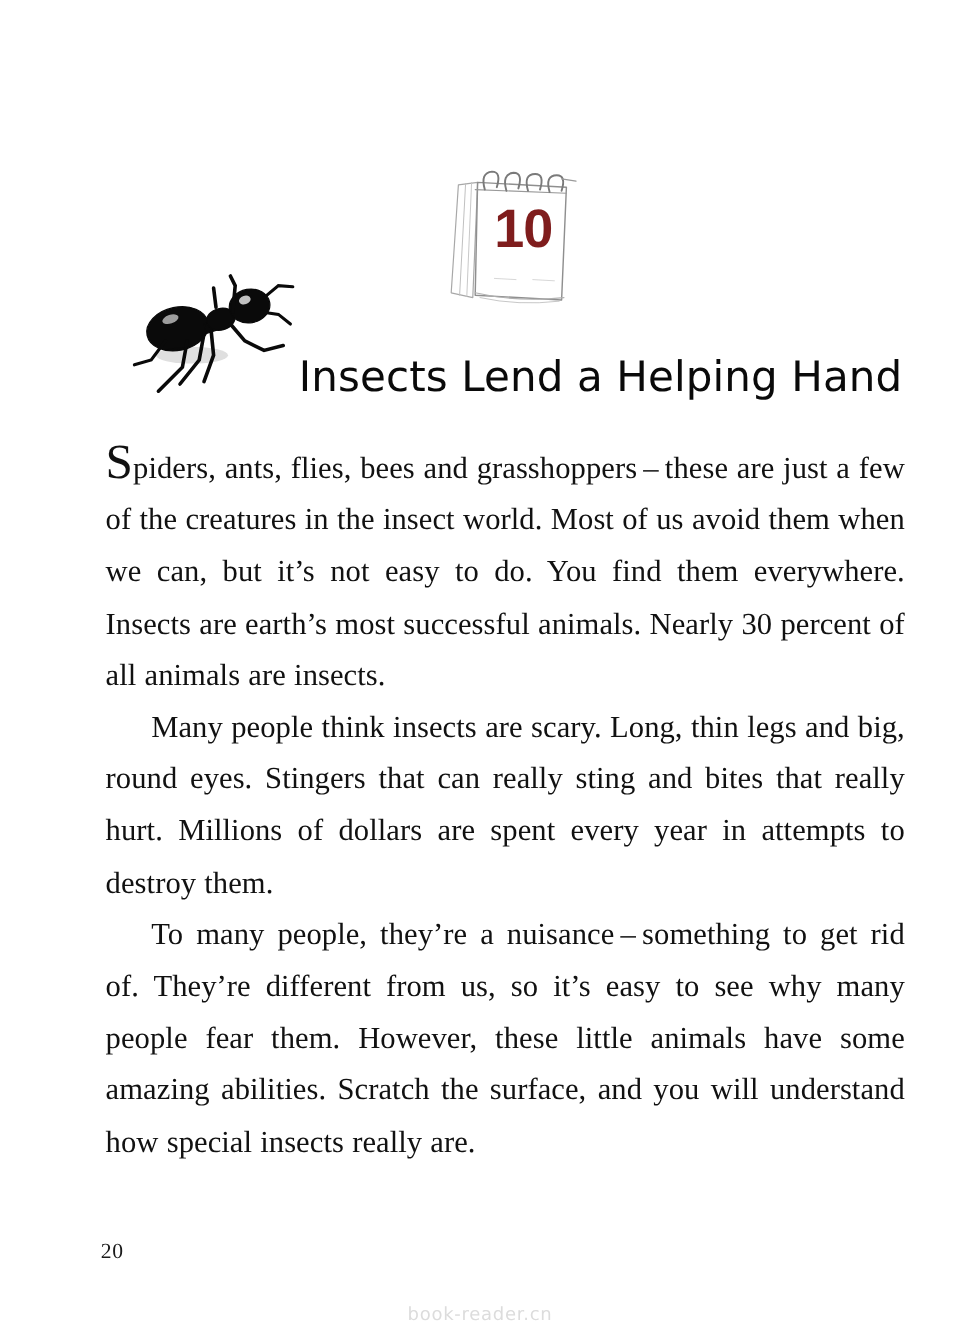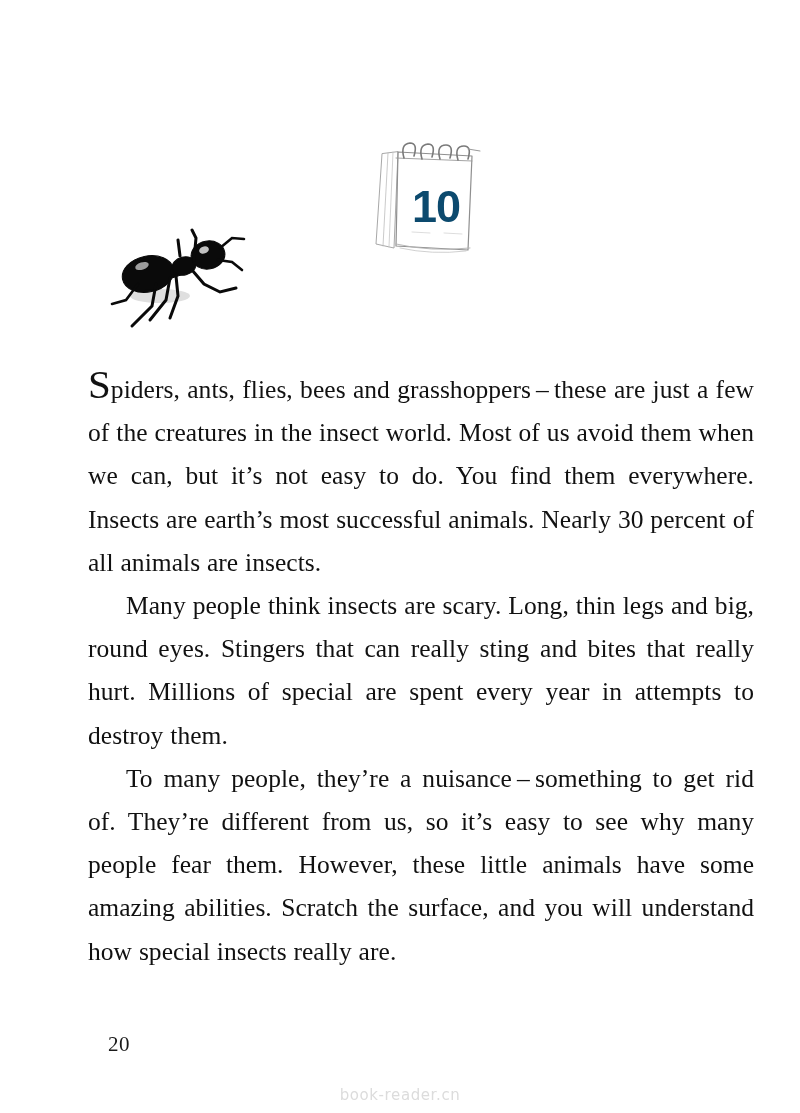--- a/index.html
+++ b/index.html
@@ -39,28 +39,28 @@
     height: 128px;
   }
   .calendar-icon svg {
     display: block;
     width: 150px;
     height: 128px;
   }
   .calendar-number {
     position: absolute;
     left: 0;
-    top: 52px;
+    top: 36px;
     width: 150px;
     text-align: center;
     font-family: "Liberation Sans", "DejaVu Sans", sans-serif;
     font-size: 45px;
     font-weight: 700;
     letter-spacing: -1px;
-    color: #0c4a6e;
+    color: #7f1d1d;
     line-height: 1;
     padding-left: 18px;
     box-sizing: border-box;
   }
 
   
   .ant-illustration {
     position: absolute;
     left: 108px;
     top: 222px;
@@ -118,23 +118,23 @@
   .initial-cap {
     font-size: 41px;
     line-height: 0;
     vertical-align: baseline;
   }
 
   
 
   .page-number {
     position: absolute;
-    left: 108px;
+    left: 84px;
     top: 1032px;
-    font-size: 21px;
+    font-size: 18px;
     color: #1a1a1a;
     letter-spacing: 0.5px;
   }
 
   .watermark {
     position: absolute;
     left: 0;
     top: 1086px;
     width: 800px;
     text-align: center;
@@ -208,28 +208,29 @@
             <path d="M30 62 L18 78 L4 82" stroke-width="2.6"></path>
 
             <path d="M72 34 L70 18" stroke-width="3"></path>
           </g>
 
           <ellipse cx="52" cy="74" rx="30" ry="7" fill="#0a0a0a" stroke="none" opacity="0.13"></ellipse>
         </g>
       </svg>
     </div>
 
+    <h1 class="chapter-title">Insects Lend a Helping Hand</h1>
   </div>
 
   <div class="body-text">
     <p class="para">
       <span class="initial-cap">S</span><span>piders, ants, flies, bees and grasshoppers – these are just a few of the creatures in the insect world. Most of us avoid them when we can, but it’s not easy to do. You find them everywhere. Insects are earth’s most successful animals. Nearly 30 percent of all animals are insects.</span>
     </p>
     <p class="para indented">
-      <span>Many people think insects are scary. Long, thin legs and big, round eyes. Stingers that can really sting and bites that really hurt. Millions of special are spent every year in attempts to destroy them.</span>
+      <span>Many people think insects are scary. Long, thin legs and big, round eyes. Stingers that can really sting and bites that really hurt. Millions of dollars are spent every year in attempts to destroy them.</span>
     </p>
     <p class="para indented">
       <span>To many people, they’re a nuisance – something to get rid of. They’re different from us, so it’s easy to see why many people fear them. However, these little animals have some amazing abilities. Scratch the surface, and you will understand how special insects really are.</span>
     </p>
   </div>
 
   <div class="page-number">20</div>
 
   <div class="watermark">book-reader.cn</div>
 

